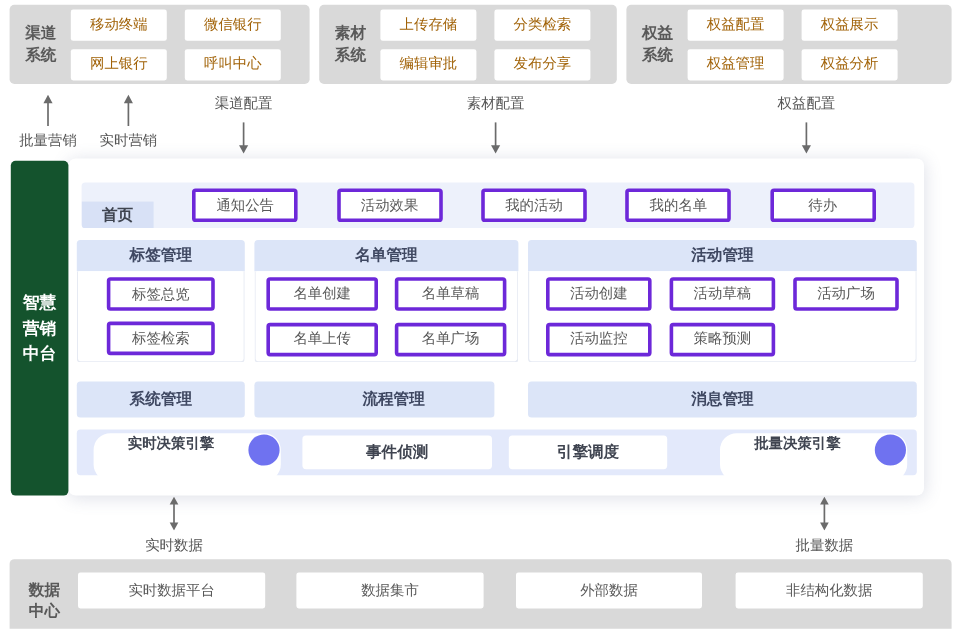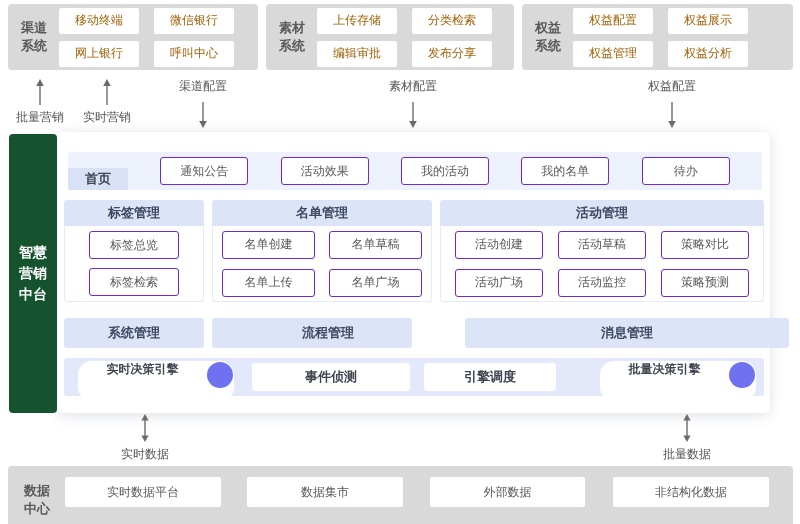--- a/index.html
+++ b/index.html
@@ -25,21 +25,21 @@
     background:#ffffff; border-radius:6px; box-shadow:0 2px 14px rgba(90,100,140,.20); }
   .side-rail { position:absolute; left:9px; top:134px; width:48px; height:279px;
     background:#14532d; border-radius:4px; display:flex; align-items:center; justify-content:center; }
   .side-rail-text { color:#ffffff; font-size:14px; font-weight:700; line-height:1.5; text-align:center; }
 
   .home-row { position:absolute; left:68px; top:152px; width:694px; height:38px;
     background:#edf1fb; border-radius:3px; display:flex; align-items:stretch; overflow:hidden; }
   .home-cell { width:60px; background:#d8e1f6; display:flex; align-items:center; justify-content:center;
     font-size:13px; font-weight:700; color:#3f4450; flex:0 0 auto;margin-top:16px; }
   .home-items { flex:1; display:flex; align-items:center; justify-content:space-evenly; }
-  .btn { background:#fff; border:1px solid #6d28d9; border-radius:3px; height:28px; width:88px;
+  .btn { background:#fff; border:3px solid #6d28d9; border-radius:3px; height:28px; width:88px;
     display:flex; align-items:center; justify-content:center; font-size:12px; color:#595959; cursor:pointer; }
 
   .mod-card { position:absolute; top:200px; height:102px; display:flex; flex-direction:column; }
   .mod-head { height:26px; background:#dce5f8; border-radius:3px 3px 0 0; display:flex; align-items:center;
     justify-content:center; font-size:13px; font-weight:700; color:#3f4862; flex:0 0 auto; }
   .mod-body { flex:1; background:#fff; border:1px solid #e6eaf3; border-top:none; border-radius:0 0 3px 3px;
     display:flex; align-items:center; justify-content:center; }
   .mod-body .btn { width:90px; }
   .col2 { display:grid; grid-template-columns:repeat(2,93px); gap:10px 14px; }
   .col2 .btn { width:93px; }
@@ -181,31 +181,30 @@
       </div>
     </div>
   </div>
 
   <div class="mod-card" style="left:440px;width:324px;">
     <div class="mod-head">活动管理</div>
     <div class="mod-body">
       <div class="col3">
         <div class="btn">活动创建</div>
         <div class="btn">活动草稿</div>
-        <div class="btn">策略对比</div>
         <div class="btn">活动广场</div>
         <div class="btn">活动监控</div>
         <div class="btn">策略预测</div>
       </div>
     </div>
   </div>
 
   <div class="bar" style="left:64px;width:140px;">系统管理</div>
   <div class="bar" style="left:212px;width:200px;padding-left:32px;">流程管理</div>
-  <div class="bar" style="left:465px;width:324px;">消息管理</div>
+  <div class="bar" style="left:440px;width:324px;">消息管理</div>
 
   <div class="engine-band">
     <div class="engine-pill" style="left:14px;width:156px;">
       <span class="elabel">实时决策引擎</span>
       <span class="engine-dot"></span>
     </div>
     <div class="engine-box" style="left:188px;width:158px;">事件侦测</div>
     <div class="engine-box" style="left:360px;width:132px;">引擎调度</div>
     <div class="engine-pill" style="left:536px;width:156px;">
       <span class="elabel">批量决策引擎</span>

